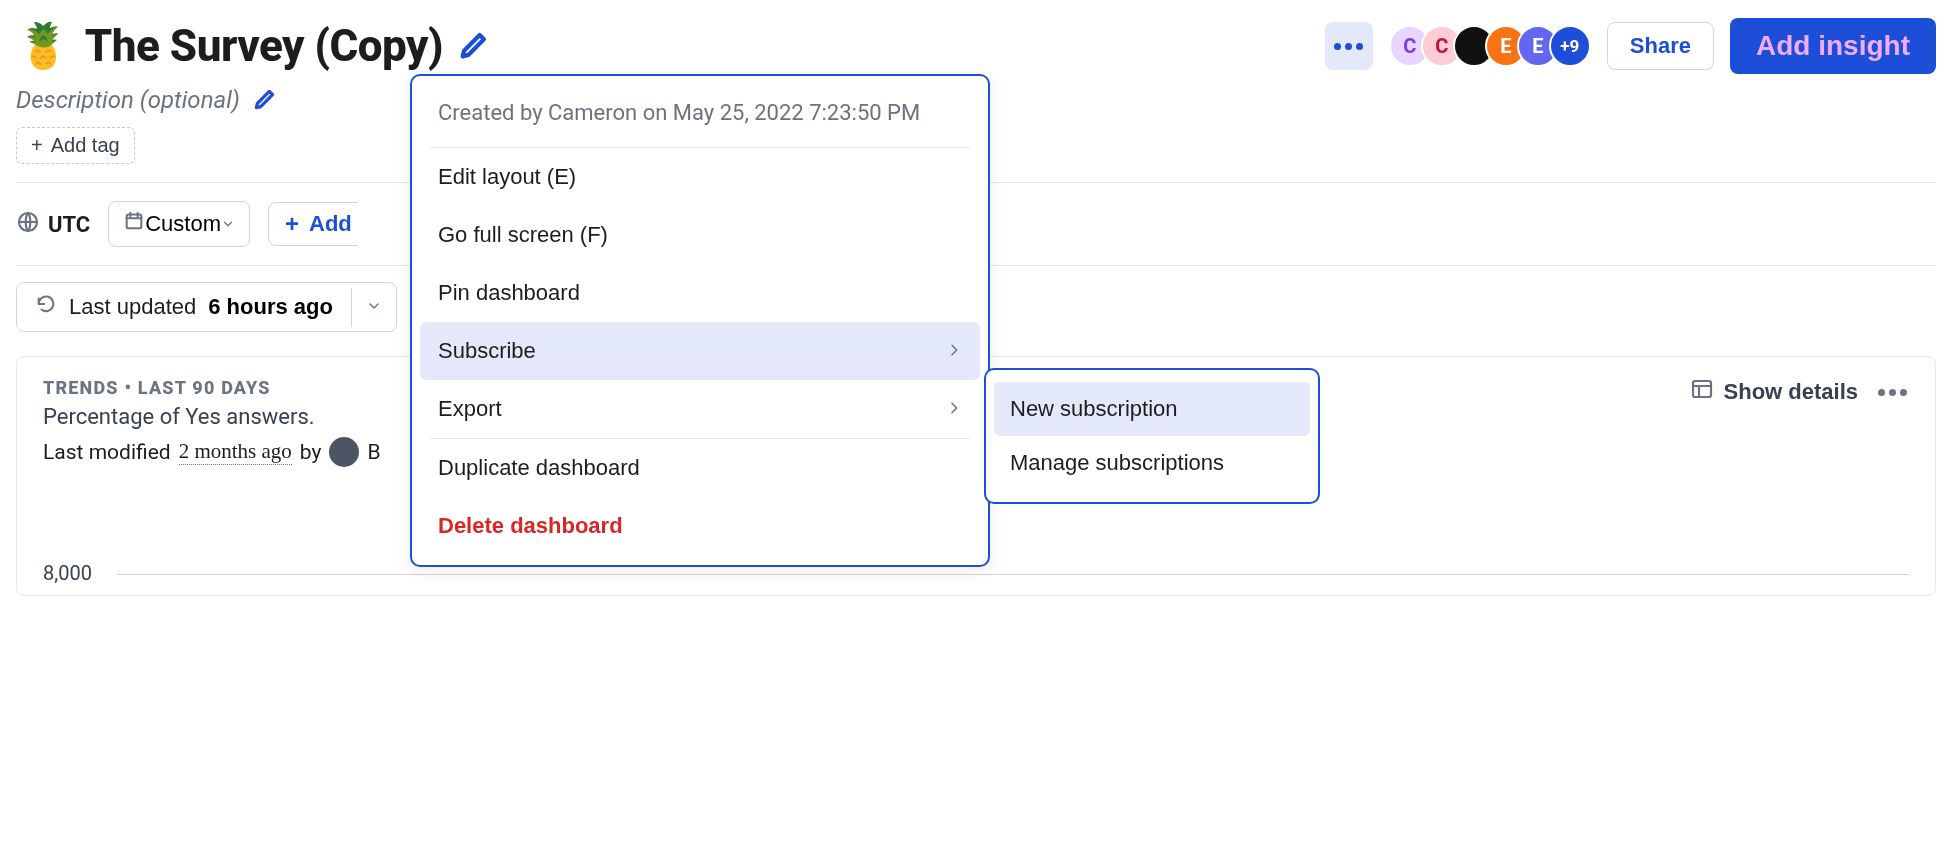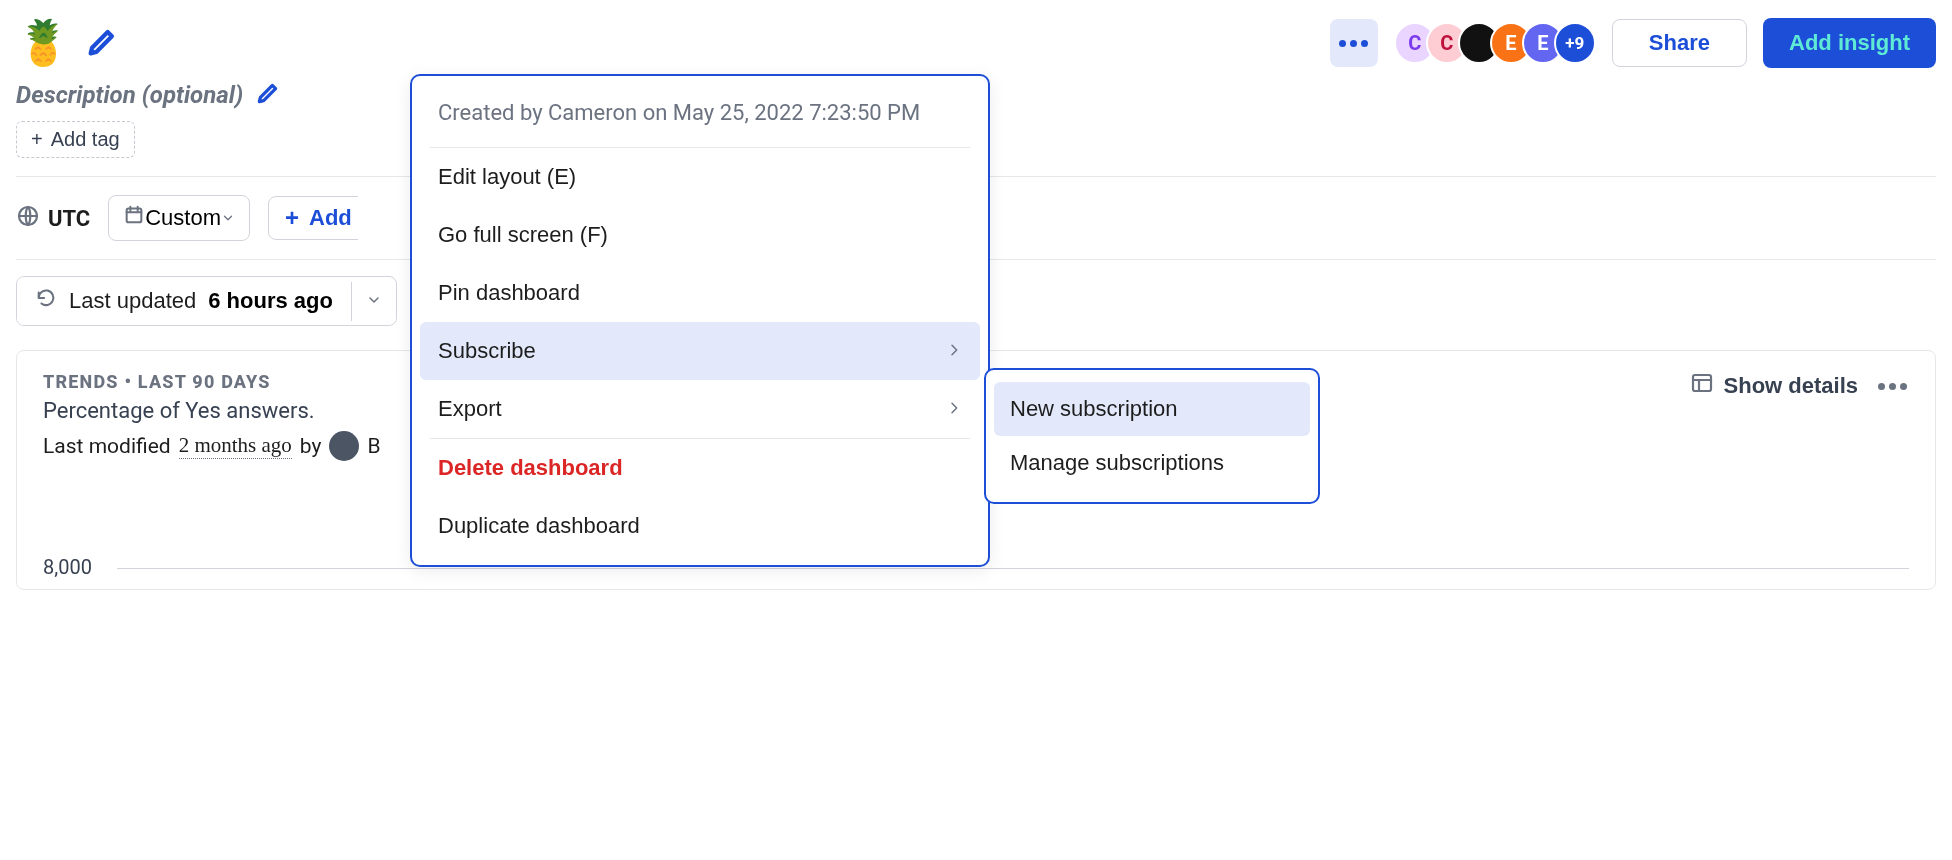--- a/index.html
+++ b/index.html
@@ -60,40 +60,39 @@
   .av4 { background: #f97316; color: #fff; }
   .av5 { background: #6366f1; color: #fff; }
   .av-more { background: #1d4ed8; color: #fff; font-size: 17px; font-weight: 700; }
 
   .share-btn {
     border: 1px solid #d1d5db;
     background: #fff;
     color: #1d4ed8;
     font-weight: 700;
     font-size: 22px;
-    padding: 10px 36px;
+    padding: 10px 22px;
     border-radius: 8px;
     cursor: pointer;
     text-align: center;
   }
   .add-insight-btn {
     background: #1d4ed8;
-    color: #5eead4;
+    color: #f0abfc;
     font-weight: 700;
-    font-size: 22px;
+    font-size: 28px;
     padding: 12px 26px;
     border: none;
     border-radius: 8px;
     cursor: pointer;
   }
 
   .desc-row {
-    display: flex; align-items: center; gap: 12px;
+    display: flex; gap: 12px;
     padding: 4px 0 10px 0;
-    font-weight: bold;
   }
   .desc-placeholder {
     font-style: italic;
     color: #6b7280;
     font-size: 24px;
   }
 
   .add-tag {
     display: inline-flex; align-items: center; gap: 8px;
     border: 1.5px dashed #c4c8cf;
@@ -246,20 +245,21 @@
   .filter-clip { width: 90px; overflow:hidden; }
 </style>
 </head>
 <body>
 
 
 
 
 <div class="header-row">
   <span class="emoji">🍍</span>
+  <span class="title">The Survey (Copy)</span>
   <button class="pencil-btn">
     <span>
       <svg viewBox="0 0 24 24">
           <path class="icon-stroke" d="M4 20l4-1 11-11-3-3L5 16l-1 4z"></path>
         </svg>
     </span>
   </button>
 
   <div class="header-right">
     <button class="more-btn">
@@ -301,22 +301,22 @@
   </button>
   <button class="menu-item">
     <span>Export</span>
     <span class="chev-r">
       <svg width="16" height="16" viewBox="0 0 24 24">
           <path class="icon-grey" d="M9 5l7 7-7 7"></path>
         </svg>
     </span>
   </button>
   <div class="menu-sep"></div>
+  <button class="menu-item">Duplicate dashboard</button>
   <button class="menu-item danger">Delete dashboard</button>
-  <button class="menu-item">Duplicate dashboard</button>
 </div>
 
 
 <div class="submenu">
   <button class="menu-item hover">New subscription</button>
   <button class="menu-item">Manage subscriptions</button>
 </div>
 
 
 <div class="desc-row">

